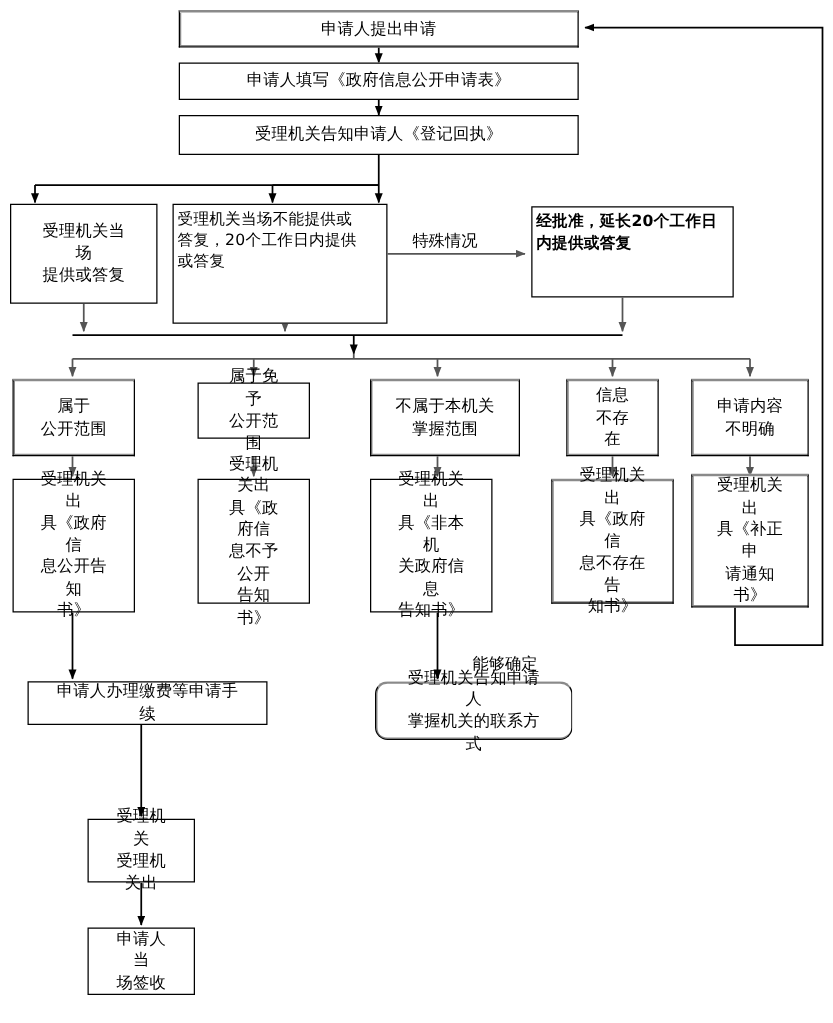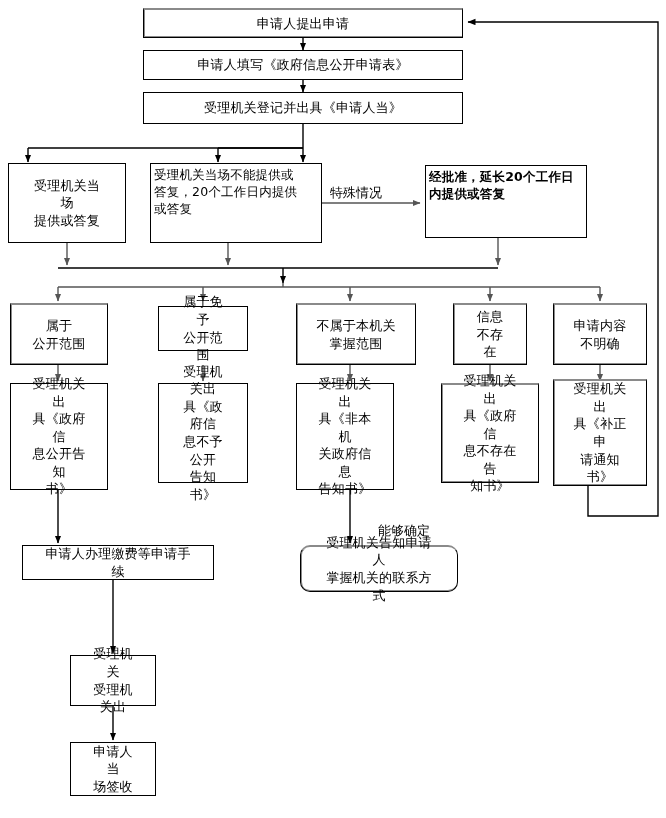--- a/index.html
+++ b/index.html
@@ -121,26 +121,26 @@
       <path d="M113,706 L113,740" marker-end="url(#ah)"></path>
 
       <path d="M588,486 L588,516 L658,516 L658,22 L468,22" marker-end="url(#ah)"></path>
     </g>
   </svg>
 
   <div class="node shadow" style="left:143px; top:8px; width:320px; height:30px;">申请人提出申请</div>
 
   <div class="node" style="left:143px; top:50px; width:320px; height:30px;">申请人填写《政府信息公开申请表》</div>
 
-  <div class="node" style="left:143px; top:92px; width:320px; height:32px;">受理机关登记并出具《申请人当》</div>
+  <div class="node" style="left:143px; top:92px; width:320px; height:32px;">受理机关告知申请人《登记回执》</div>
 
   <div class="node" style="left:8px; top:163px; width:118px; height:80px;">受理机关当场
 提供或答复</div>
 
-  <div class="node tl" style="left:138px; top:163px; width:172px; height:80px; font-size:12.5px;margin-left:12px;">受理机关当场不能提供或
+  <div class="node tl" style="left:138px; top:163px; width:172px; height:96px; font-size:12.5px;">受理机关当场不能提供或
 答复，20个工作日内提供
 或答复</div>
 
   <div class="node tl" style="left:425px; top:165px; width:162px; height:73px; font-size:12.5px;font-weight:bold;">经批准，延长20个工作日
 内提供或答复</div>
 
   <div class="edge-label" style="left:330px; top:184px;text-align:right;">特殊情况</div>
 
   <div class="node shadow" style="left:10px; top:303px; width:98px; height:62px;">属于
 公开范围</div>

